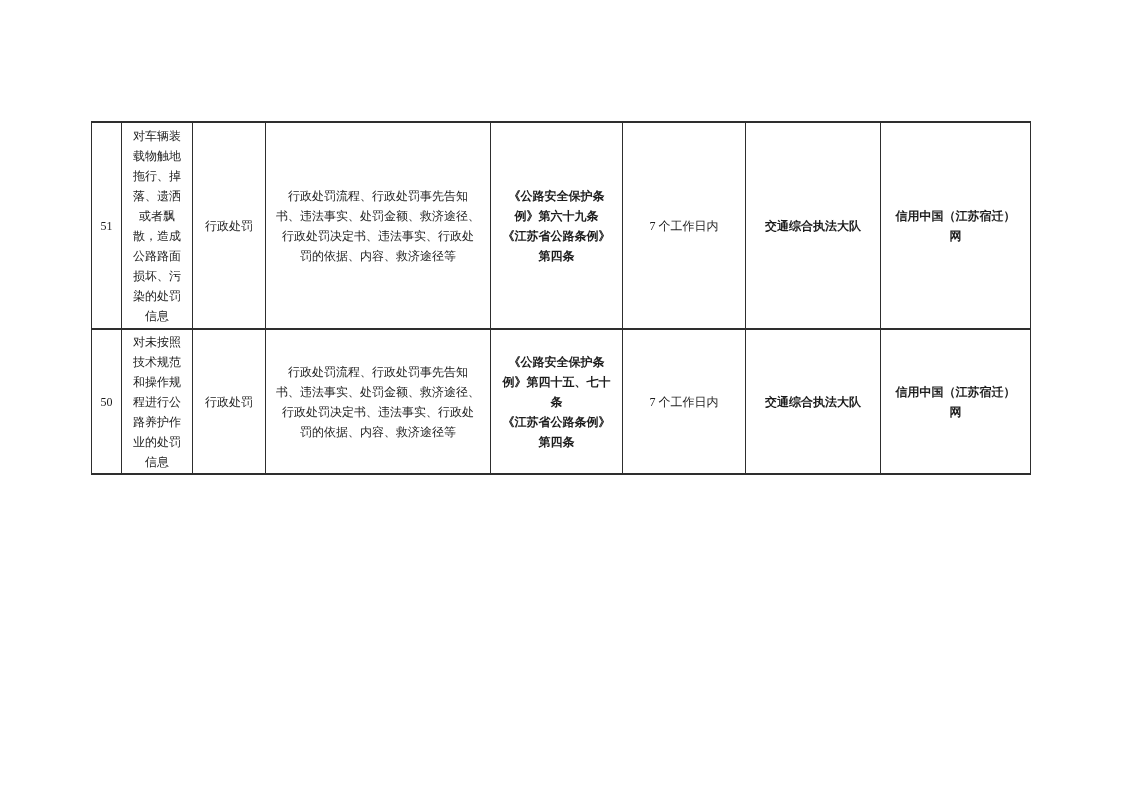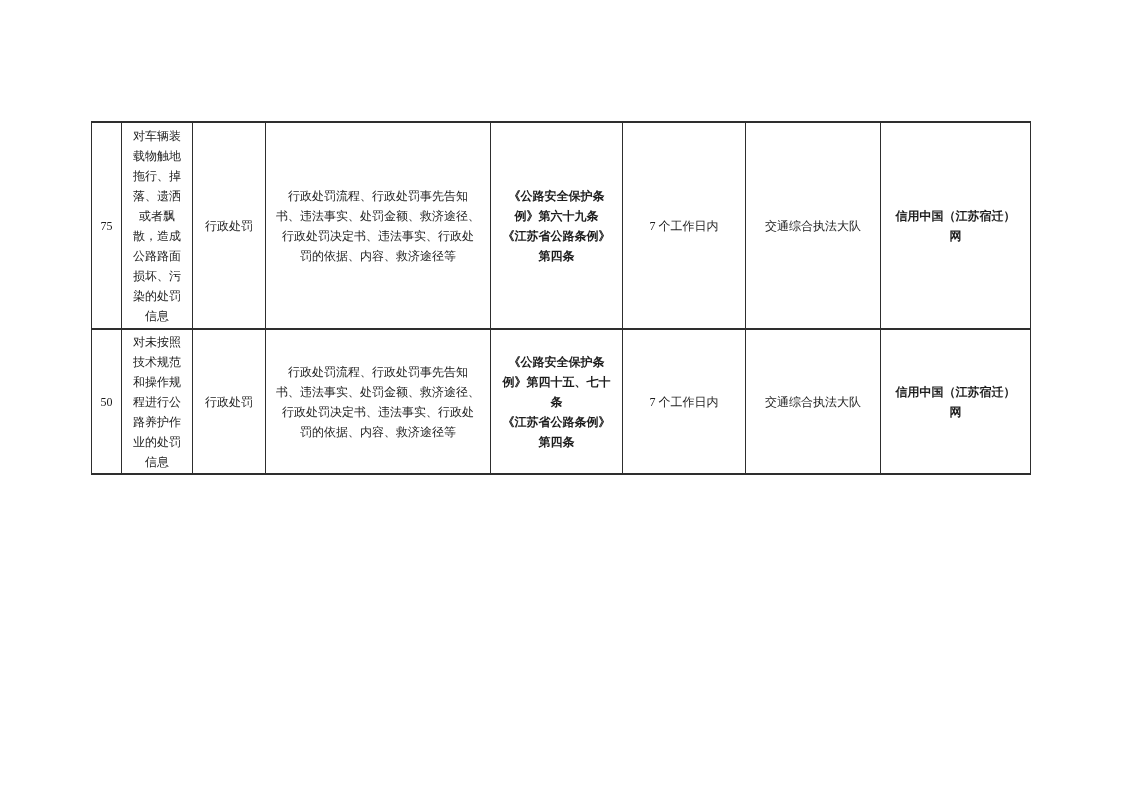--- a/index.html
+++ b/index.html
@@ -38,41 +38,41 @@
     color: #1c1c1c;
   }
   tr.row-66 { height: 207px; }
   tr.row-67 { height: 145px; }
   td.col-number   { font-size: 15px; }
   td.col-item     { font-size: 16px; line-height: 20.7px; }
   td.col-category { font-size: 16px; }
   td.col-content  { font-size: 13px;   line-height: 21.5px; }
   td.col-basis    { font-size: 14.5px; line-height: 21.8px; font-weight: bold; }
   td.col-time     { font-size: 15.5px; margin-top: 24px; }
-  td.col-agency   { font-size: 15.5px; }
+  td.col-agency   { font-size: 15.5px; font-weight: bold; }
   td.col-channel  { font-size: 14.5px; line-height: 22px; font-weight: bold; }
 </style>
 </head>
 <body>
 
 <div class="page">
   <table class="penalty-table">
     <colgroup>
       <col style="width:30px">
       <col style="width:71px">
       <col style="width:73px">
       <col style="width:225px">
       <col style="width:132px">
       <col style="width:123px">
       <col style="width:135px">
       <col style="width:150px">
     </colgroup>
     <tbody>
       <tr class="row-66">
-        <td class="col-number">75</td>
+        <td class="col-number">51</td>
         <td class="col-item">对车辆装
 载物触地
 拖行、掉
 落、遗洒
 或者飘
 散，造成
 公路路面
 损坏、污
 染的处罚
 信息</td>

